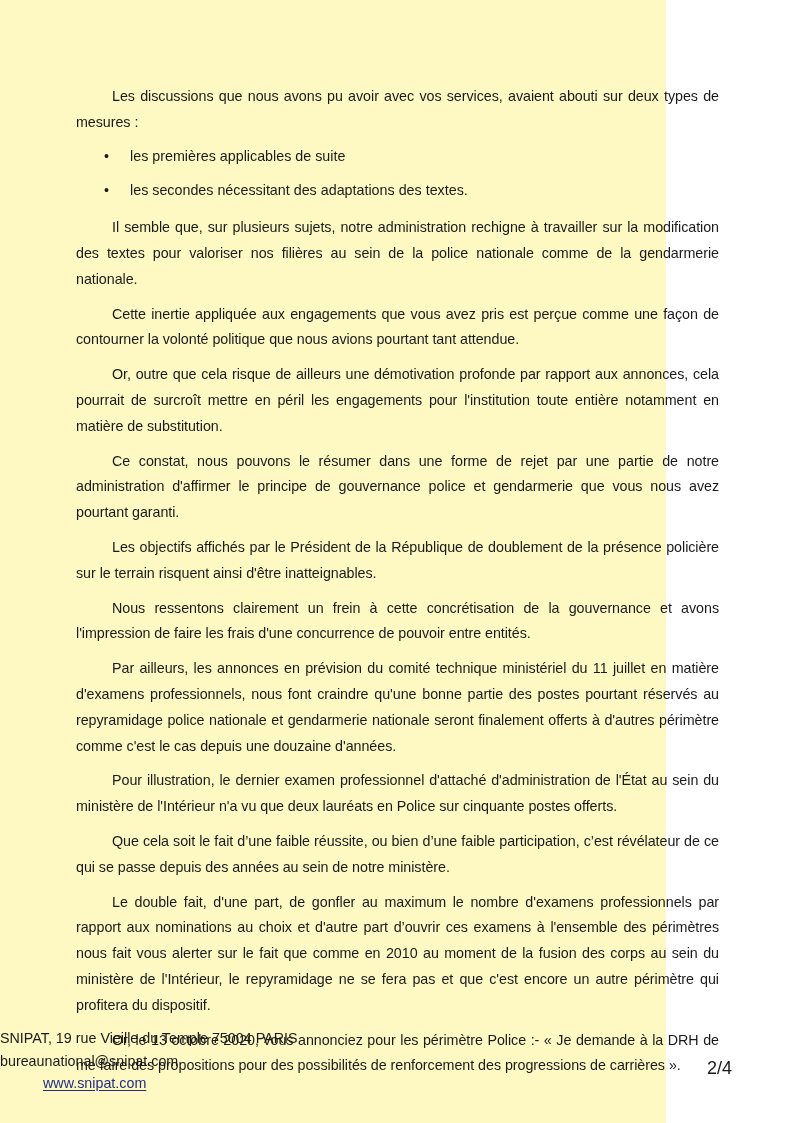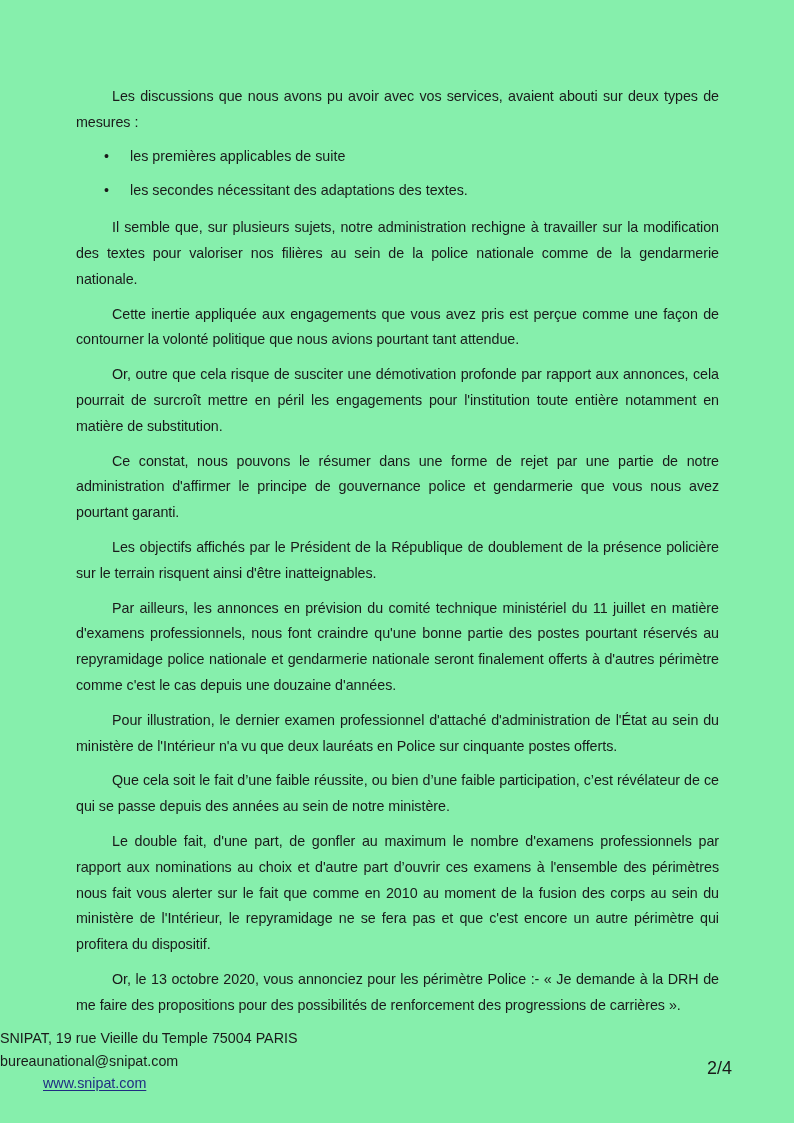--- a/index.html
+++ b/index.html
@@ -15,23 +15,23 @@
     overflow: hidden;
     font-family: "Liberation Sans", sans-serif;
     color: #1a1a1a;
     -webkit-font-smoothing: antialiased;
   }
 
   .page {
     position: absolute;
     top: 0;
     left: 0;
-    width: 794px;
+    width: 666px;
     height: 1123px;
-    background: #86efac;
+    background: #fef9c3;
   }
 
   
   .body-col {
     position: absolute;
     left: 76px;
     top: 84px;
     width: 643px;
   }
 
@@ -130,23 +130,24 @@
         <span>les premières applicables de suite</span>
       </li>
       <li>
         <span class="bullet-dot">•</span>
         <span>les secondes nécessitant des adaptations des textes.</span>
       </li>
     </ul>
 
     <p class="para after-list">Il semble que, sur plusieurs sujets, notre administration rechigne à travailler sur la modification des textes pour valoriser nos filières au sein de la police nationale comme  de la gendarmerie nationale.</p>
     <p class="para">Cette inertie appliquée aux engagements que vous avez pris est perçue comme une façon de contourner la volonté politique que nous avions pourtant tant attendue.</p>
-    <p class="para">Or, outre que cela risque de susciter une démotivation profonde par rapport aux annonces, cela pourrait de surcroît mettre en péril les engagements pour l'institution toute entière notamment en matière de substitution.</p>
+    <p class="para">Or, outre que cela risque de ailleurs une démotivation profonde par rapport aux annonces, cela pourrait de surcroît mettre en péril les engagements pour l'institution toute entière notamment en matière de substitution.</p>
     <p class="para">Ce constat, nous pouvons le résumer dans une forme de rejet par une partie de notre administration d'affirmer le principe de gouvernance police et gendarmerie que vous nous avez pourtant garanti.</p>
     <p class="para">Les objectifs affichés par le Président de la République de doublement de la présence policière sur le terrain risquent ainsi d'être inatteignables.</p>
+    <p class="para">Nous ressentons clairement un frein à cette concrétisation de la gouvernance et avons l'impression de faire les frais d'une concurrence de pouvoir entre entités.</p>
     <p class="para">Par ailleurs, les annonces en prévision du comité technique ministériel du 11 juillet en matière d'examens professionnels, nous font craindre qu'une bonne partie des postes pourtant réservés au repyramidage police nationale et gendarmerie nationale seront finalement offerts à d'autres périmètre comme c'est le cas depuis une douzaine d'années.</p>
     <p class="para">Pour illustration, le dernier examen professionnel d'attaché d'administration de l'État au sein du ministère de l'Intérieur n'a vu que deux lauréats en Police sur cinquante postes offerts.</p>
     <p class="para">Que cela soit le fait d’une faible réussite, ou bien d’une faible participation, c’est révélateur de ce qui se passe depuis des années au sein de notre ministère.</p>
     <p class="para">Le double fait, d'une part, de gonfler au maximum le nombre d'examens professionnels par rapport aux nominations au choix et d'autre part d’ouvrir ces examens à l'ensemble des périmètres nous fait vous alerter sur le fait que comme en 2010 au moment de la fusion des corps au sein du ministère de l'Intérieur, le repyramidage ne se fera pas et que c'est encore un autre périmètre qui profitera du dispositif.</p>
     <p class="para">Or, le 13 octobre 2020, vous annonciez pour les périmètre Police :- « Je demande à la DRH de me faire des propositions pour des possibilités de renforcement des progressions de carrières ».</p>
 
   </div>
 
   <div class="footer">
     <div class="fline">SNIPAT, 19 rue Vieille du Temple 75004 PARIS</div>

